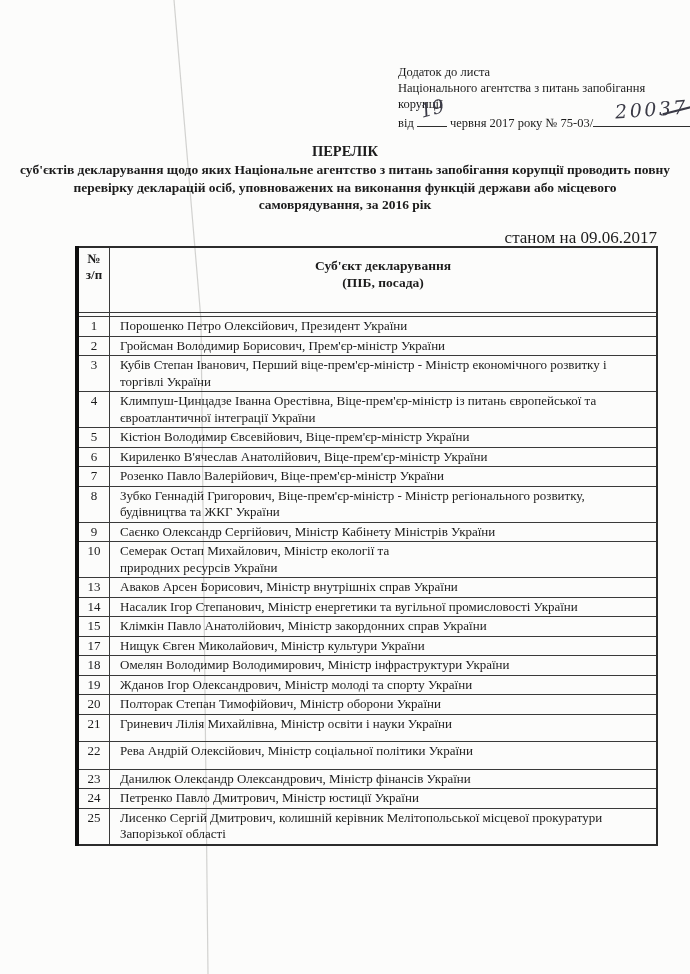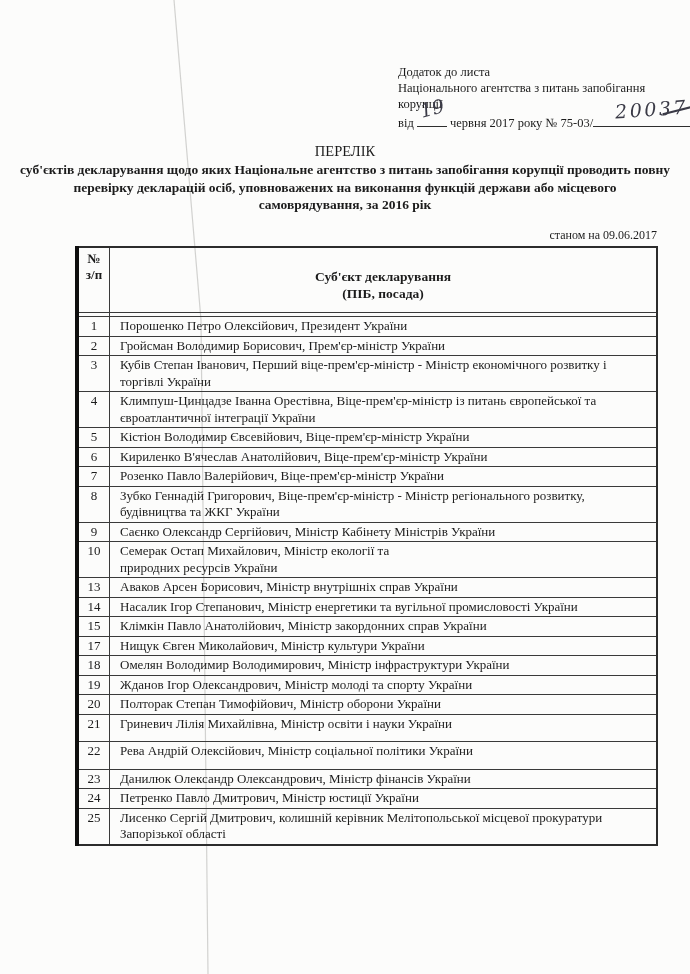--- a/index.html
+++ b/index.html
@@ -23,35 +23,35 @@
   }
   .hw-day { left:3px; top:-14px; font-size:19px; transform:rotate(-14deg); }
   .hw-num { left:22px; top:-13px; font-size:19px; letter-spacing:2.5px; transform:rotate(-4deg); }
   .hw-num::after {
     content:""; position:absolute; right:-8px; top:62%; width:34px; height:1.5px;
     background:#3a3a46; transform:rotate(-10deg);
   }
 
   
   .doc-title { position:absolute; top:143px; left:0; width:690px; text-align:center;
-    font-weight:normal; font-size:14.5px; z-index:2; }
+    font-weight:bold; font-size:14.5px; z-index:2; }
   .doc-subtitle { position:absolute; top:161px; left:20px; width:650px; text-align:center;
     font-weight:bold; font-size:13.5px; line-height:17.5px; z-index:2; }
-  .asof { position:absolute; top:228px; left:75px; width:582px; text-align:right; font-size:12px; z-index:2; }
+  .asof { position:absolute; top:228px; left:75px; width:582px; text-align:right; font-size:17px; z-index:2; }
 
   
   table.reg {
     position:absolute; left:75px; top:246px; width:583px; z-index:2;
     border-collapse:collapse; background:transparent;
     border:2px solid #2c2c2c; border-left:4px solid #0e0e0e;
   }
   table.reg th, table.reg td { border:1px solid #3a3a3a; }
   th.h-num { width:28px; font-size:13px; line-height:16px; font-weight:bold;
     vertical-align:top; padding-top:3px; height:60px; text-align:center; }
-  th.h-subj { font-size:13.5px; line-height:17px; font-weight:bold; vertical-align:top; padding-top:20px; text-align:center; }
+  th.h-subj { font-size:13.5px; line-height:17px; font-weight:bold; vertical-align:top; padding-top:9px; text-align:center; }
   tr.spacer td { height:3px; padding:0; }
   td.num { text-align:center; font-size:13px; line-height:16.5px; padding:0; vertical-align:top; padding-top:1px; }
   td.subject { font-size:13px; line-height:16.5px; padding:1px 6px 1px 10px; white-space:pre-line; vertical-align:top;margin-top:28px; }
   tr.tall td { padding-bottom:9px; }
 </style>
 </head>
 <body>
 
 <svg class="fold-svg" width="690" height="974">
   <polyline points="174,0 201,320 208,974" fill="none" stroke="#cdcdcb" stroke-width="1.2" opacity="0.9"></polyline>

